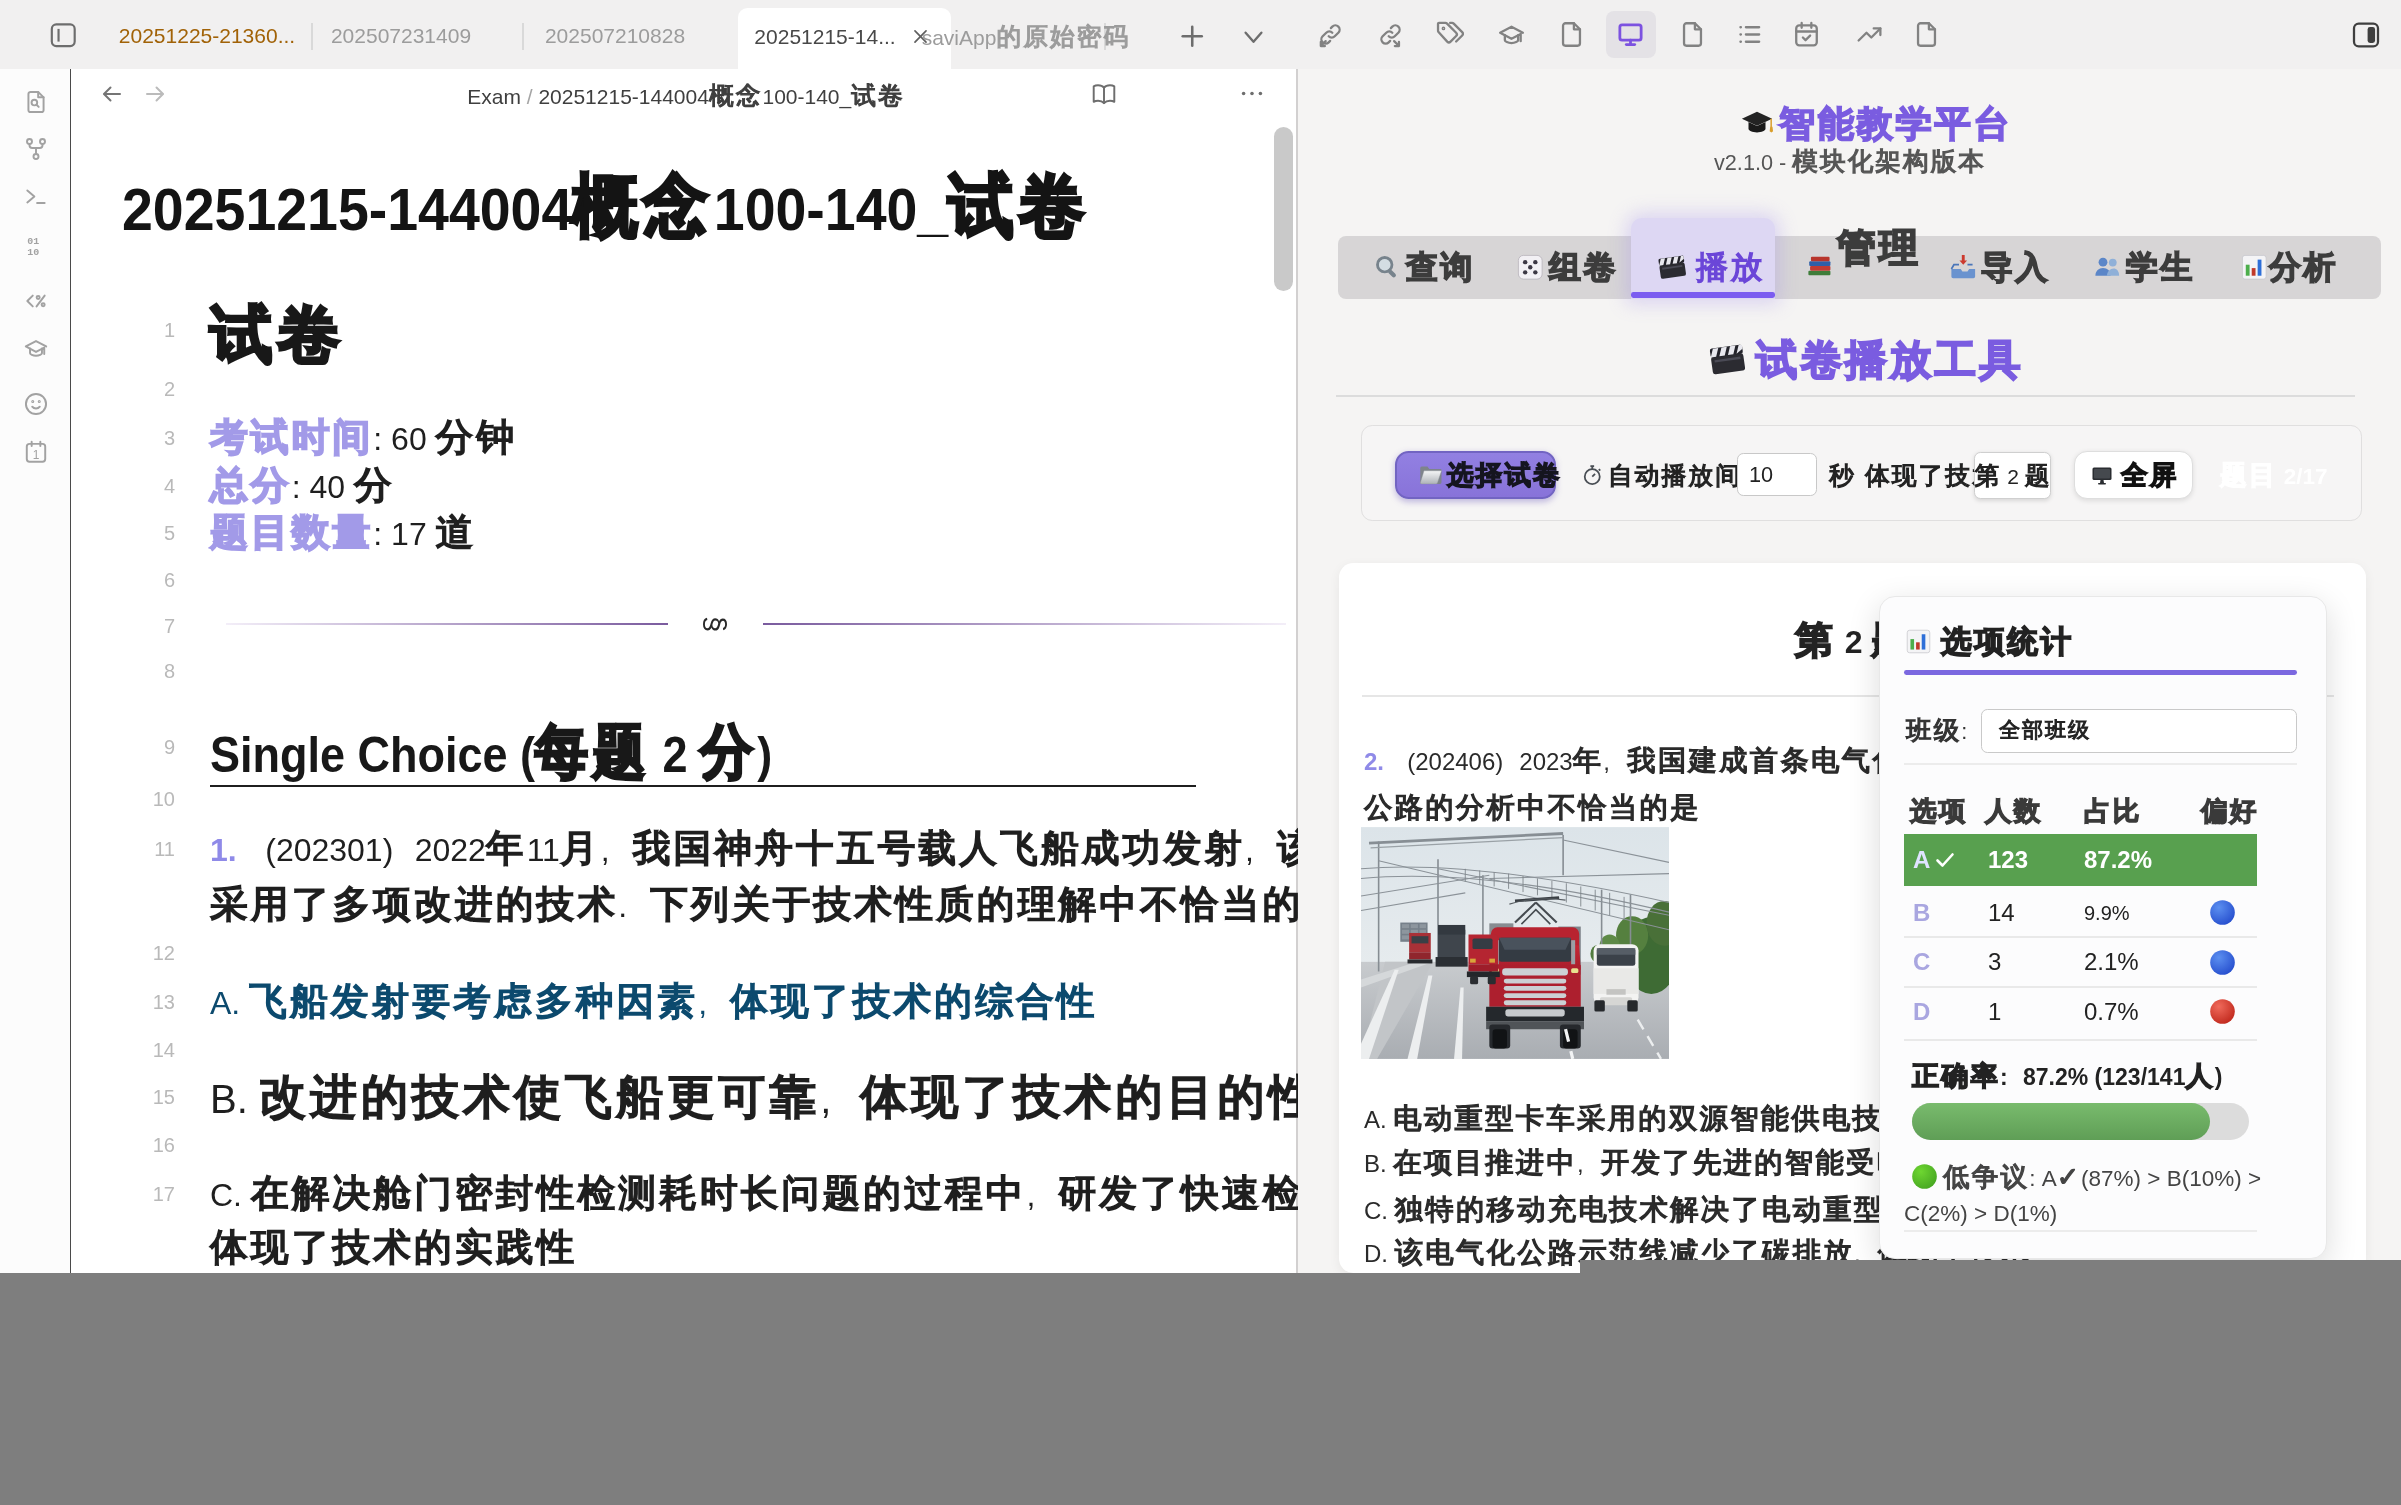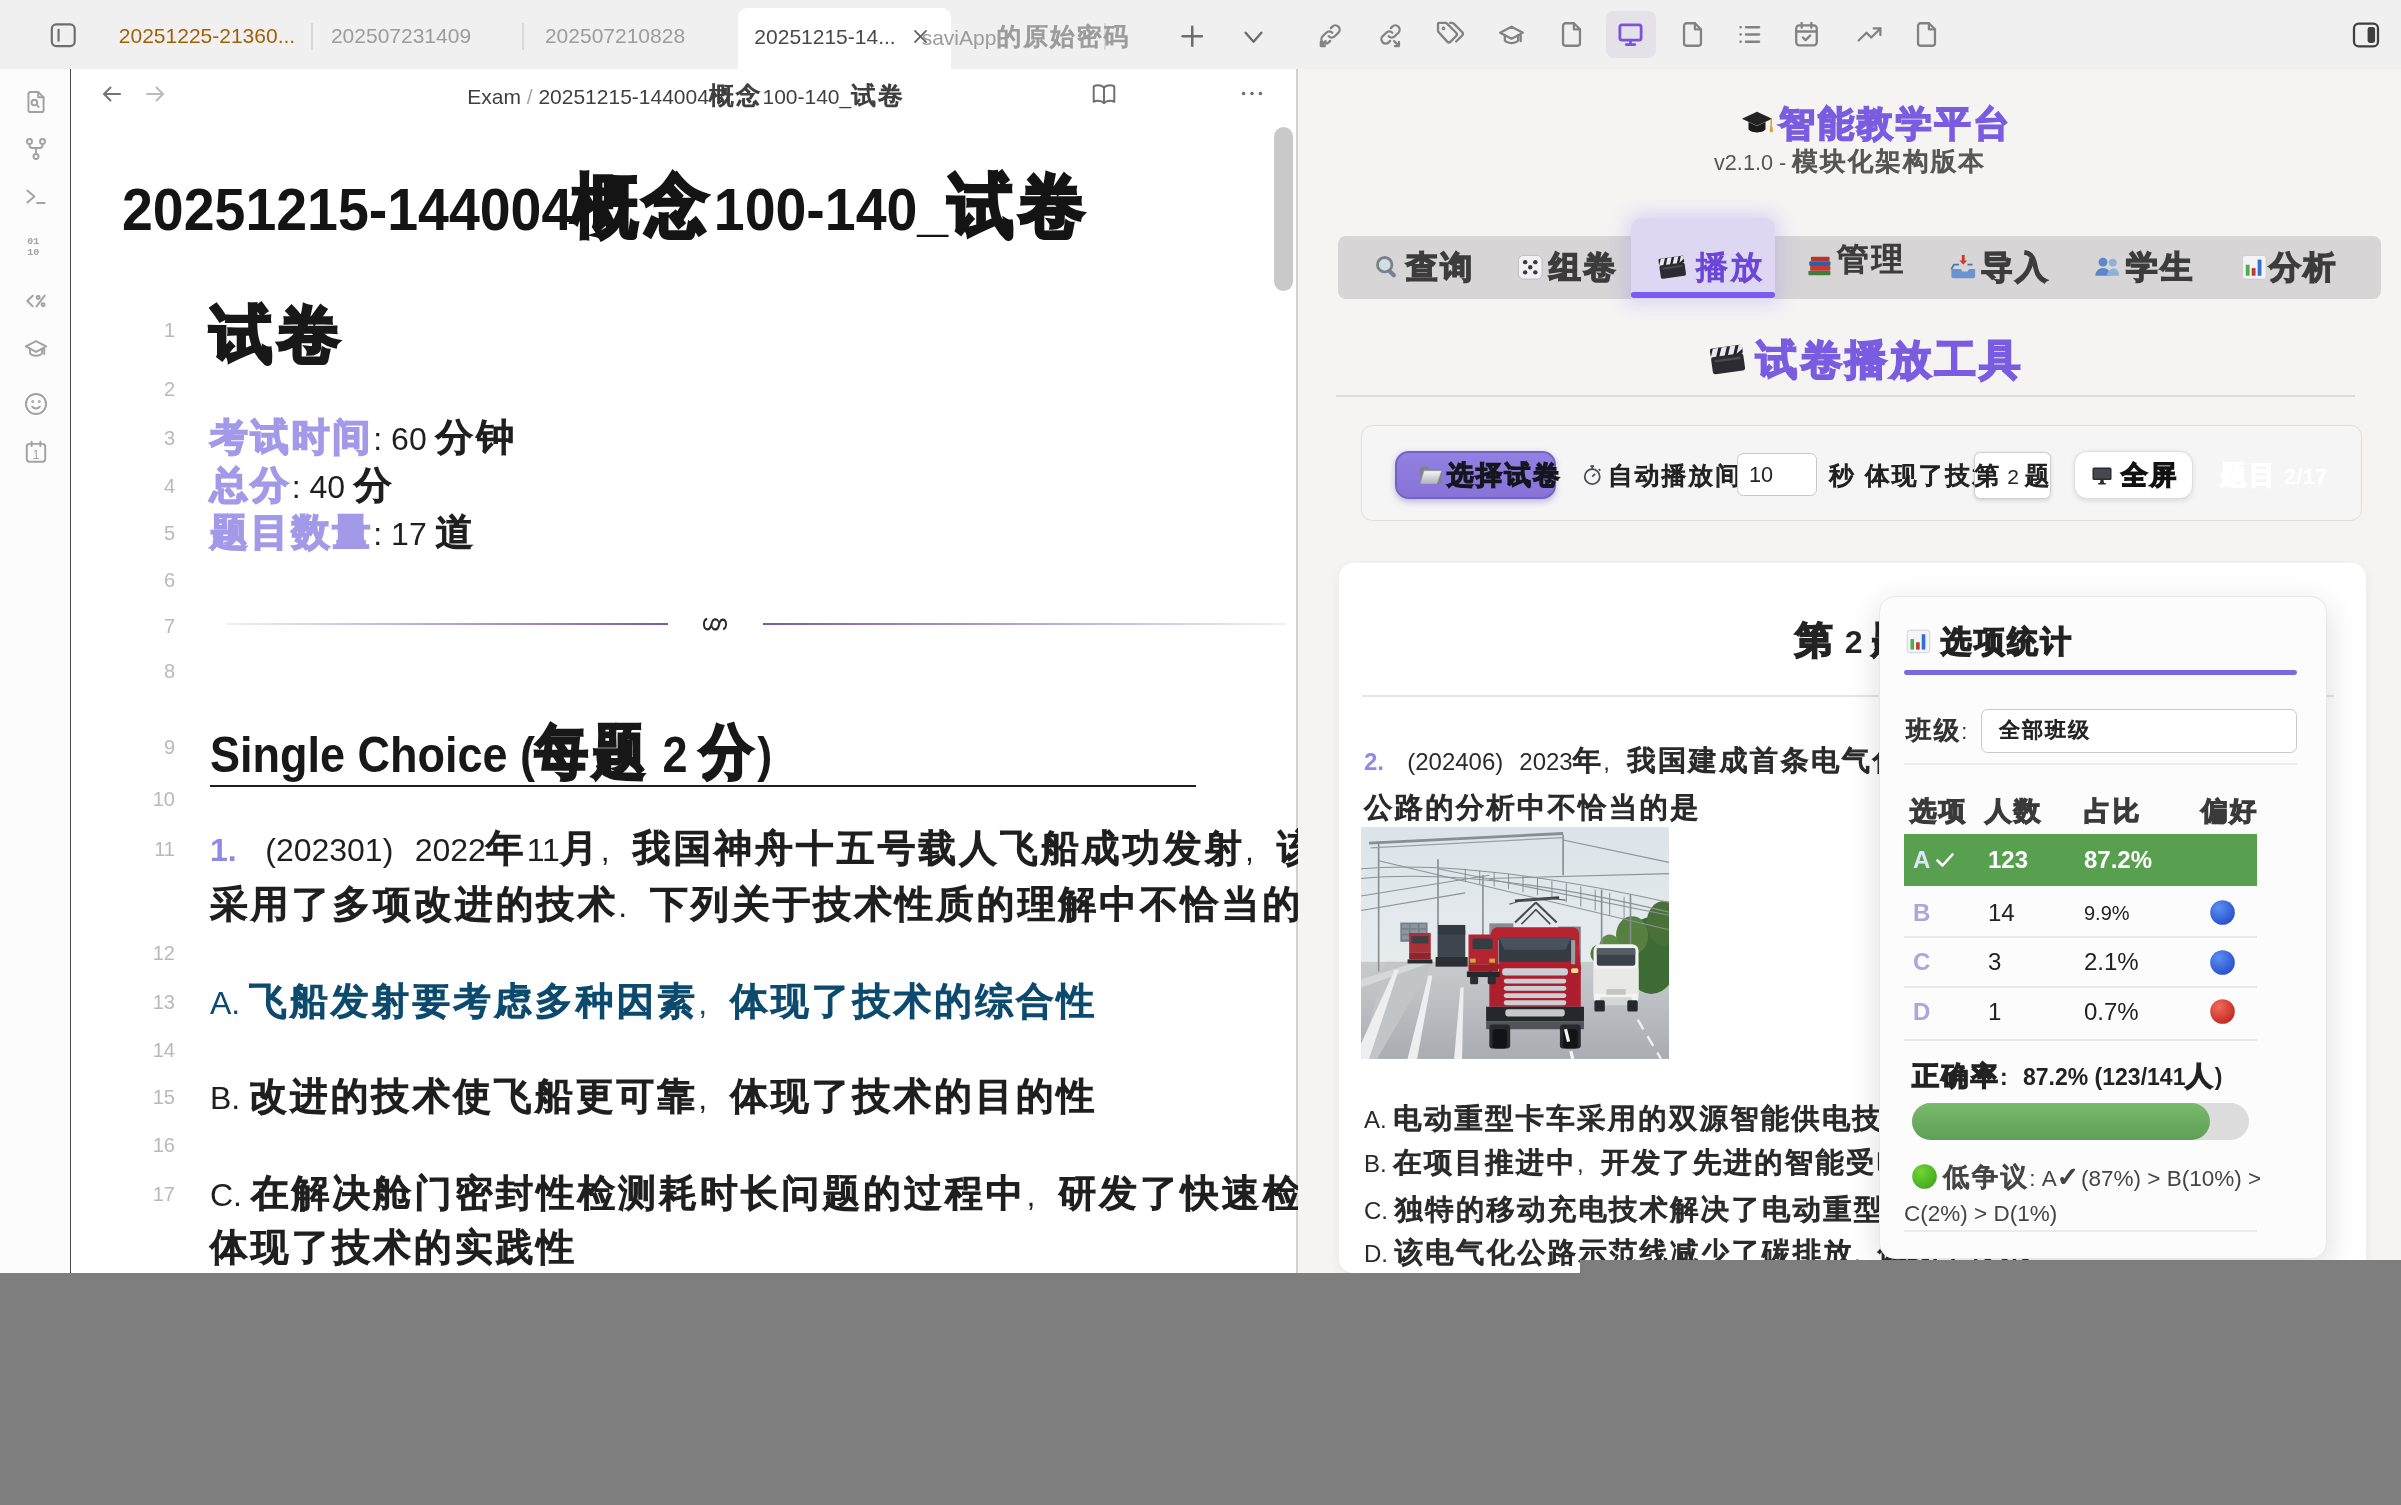--- a/index.html
+++ b/index.html
@@ -187,21 +187,21 @@
 <div class="t" style="left:210px;top:486px;font-size:32px;color:#1f1f1f"><b style="color:#a29ae8"><span class="z">总分</span></b>: 40 <span class="z">分</span></div>
 <div class="t" style="left:210px;top:533px;font-size:32px;color:#1f1f1f"><b style="color:#a29ae8"><span class="z">题目数量</span></b>: 17 <span class="z">道</span></div>
 <div class="abs" style="left:226px;top:623px;width:442px;height:1.6px;background:linear-gradient(to right,#f3eef8,#7a5b9e)"></div>
 <div class="abs" style="left:763px;top:623px;width:523px;height:1.6px;background:linear-gradient(to left,#f3eef8,#7a5b9e)"></div>
 <div class="t" style="left:714px;top:624px;font-size:29px;color:#2a2a2a;transform:translate(-50%,-50%) rotate(90deg)">§</div>
 <div class="t" style="left:210px;top:753px;font-size:50px;font-weight:bold;color:#181818;transform:translateY(-50%) scaleX(.90);transform-origin:left center">Single Choice (<span class="z">每题</span> 2 <span class="z">分</span>)</div>
 <div class="abs" style="left:210px;top:785px;width:986px;height:2.4px;background:#1f1f1f"></div>
 <div class="t" style="left:210px;top:849px;font-size:32px;color:#1f1f1f"><b style="color:#8f8ae8">1.</b><span style="display:inline-block;width:7.2px"></span><span class="fwr">(</span>202301<span class="fwl">)</span>2022<span class="z">年</span>11<span class="z">月</span><span class="fwl">,</span><span class="z">我国神舟十五号载人飞船成功发射</span><span class="fwl">,</span><span class="z">该飞船</span></div>
 <div class="t" style="left:210px;top:905px;font-size:32px;color:#1f1f1f"><span class="z">采用了多项改进的技术</span><span class="fwl">.</span><span class="z">下列关于技术性质的理解中不恰当的是</span></div>
 <div class="t" style="left:210px;top:1002px;font-size:32px;color:#0c4a6e">A. <span class="z">飞船发射要考虑多种因素</span><span class="fwl">,</span><span class="z">体现了技术的综合性</span></div>
-<div class="t" style="left:210px;top:1097px;font-size:32px;color:#1f1f1f">B. <span class="z">改进的技术使飞船更可靠</span><span class="fwl">,</span><span class="z">体现了技术的目的性</span></div>
+<div class="t" style="left:210px;top:1097px;font-size:40px;color:#1f1f1f">B. <span class="z">改进的技术使飞船更可靠</span><span class="fwl">,</span><span class="z">体现了技术的目的性</span></div>
 <div class="t" style="left:210px;top:1194px;font-size:32px;color:#1f1f1f">C. <span class="z">在解决舱门密封性检测耗时长问题的过程中</span><span class="fwl">,</span><span class="z">研发了快速检测技术</span><span class="fwl">,</span></div>
 <div class="t" style="left:210px;top:1248px;font-size:32px;color:#1f1f1f"><span class="z">体现了技术的实践性</span></div>
 <div class="abs" style="left:1298px;top:69px;width:1104px;height:1204px;background:#f5f4f3"></div>
 <svg class="abs" style="left:1740px;top:106px" width="34" height="34" viewBox="0 0 36 36">
     <path fill="#232323" d="M2 13.5 18 6l16 7.5L18 21z"></path>
     <path fill="#1a1a1a" d="M9 17v7.2c0 2 4 3.8 9 3.8s9-1.8 9-3.8V17l-9 4.3z"></path>
     <path fill="none" stroke="#d99e2b" stroke-width="1.6" stroke-linecap="round" d="M33 14v8"></path>
     <path fill="#d99e2b" d="M32 22h2.4l.6 4.8-1.8 1.2-1.8-1.2z"></path>
   </svg>
 <div class="t" style="left:1779px;top:124px;font-size:30.5px;font-weight:bold;color:#7a5ce0"><span class="z">智能教学平台</span></div>
@@ -239,21 +239,21 @@
   </svg>
 <div class="t" style="left:1696px;top:267px;font-size:27px;font-weight:normal;color:#6b46d8"><span class="z">播放</span></div>
 <svg class="abs" style="left:1805px;top:252px" width="30.5" height="30.5" viewBox="0 0 36 36">
     <g>
       <rect x="4" y="22" width="26" height="5.5" rx="1.2" fill="#3f7d3a"></rect>
       <rect x="6" y="16.5" width="24" height="5.5" rx="1.2" fill="#c23b33"></rect>
       <rect x="5" y="11" width="25" height="5.5" rx="1.2" fill="#2f5fa8"></rect>
       <rect x="7" y="5.5" width="22" height="5.5" rx="1.2" fill="#b8352c"></rect>
     </g>
   </svg>
-<div class="t" style="left:1837px;top:259px;font-size:27px;font-weight:normal;color:#3c3c3c"><span class="z">管理</span></div>
+<div class="t" style="left:1837px;top:249px;font-size:33px;font-weight:bold;color:#3c3c3c"><span class="z">管理</span></div>
 <svg class="abs" style="left:1948px;top:252px" width="30.5" height="30.5" viewBox="0 0 36 36">
     <path d="M18 3.5v8" stroke="#cc3a2f" stroke-width="3.4"></path>
     <path d="M13.5 10 18 15l4.5-5z" fill="#cc3a2f"></path>
     <path d="M4 29a2 2 0 0 0 2 2h24a2 2 0 0 0 2-2v-9h-7l-2 3h-6l-2-3H4z" fill="#6a93cf"></path>
     <path d="M4 20l3-5h6M29 15h-6" fill="none" stroke="#4a75b8" stroke-width="2"></path>
   </svg>
 <div class="t" style="left:1981px;top:267px;font-size:27px;font-weight:bold;color:#3c3c3c"><span class="z">导入</span></div>
 <svg class="abs" style="left:2092px;top:252px" width="30.5" height="30.5" viewBox="0 0 36 36">
     <circle cx="13" cy="12" r="5.2" fill="#5b86c8"></circle>
     <path d="M4 28c0-5.5 4-9 9-9s9 3.5 9 9z" fill="#5b86c8"></path>

